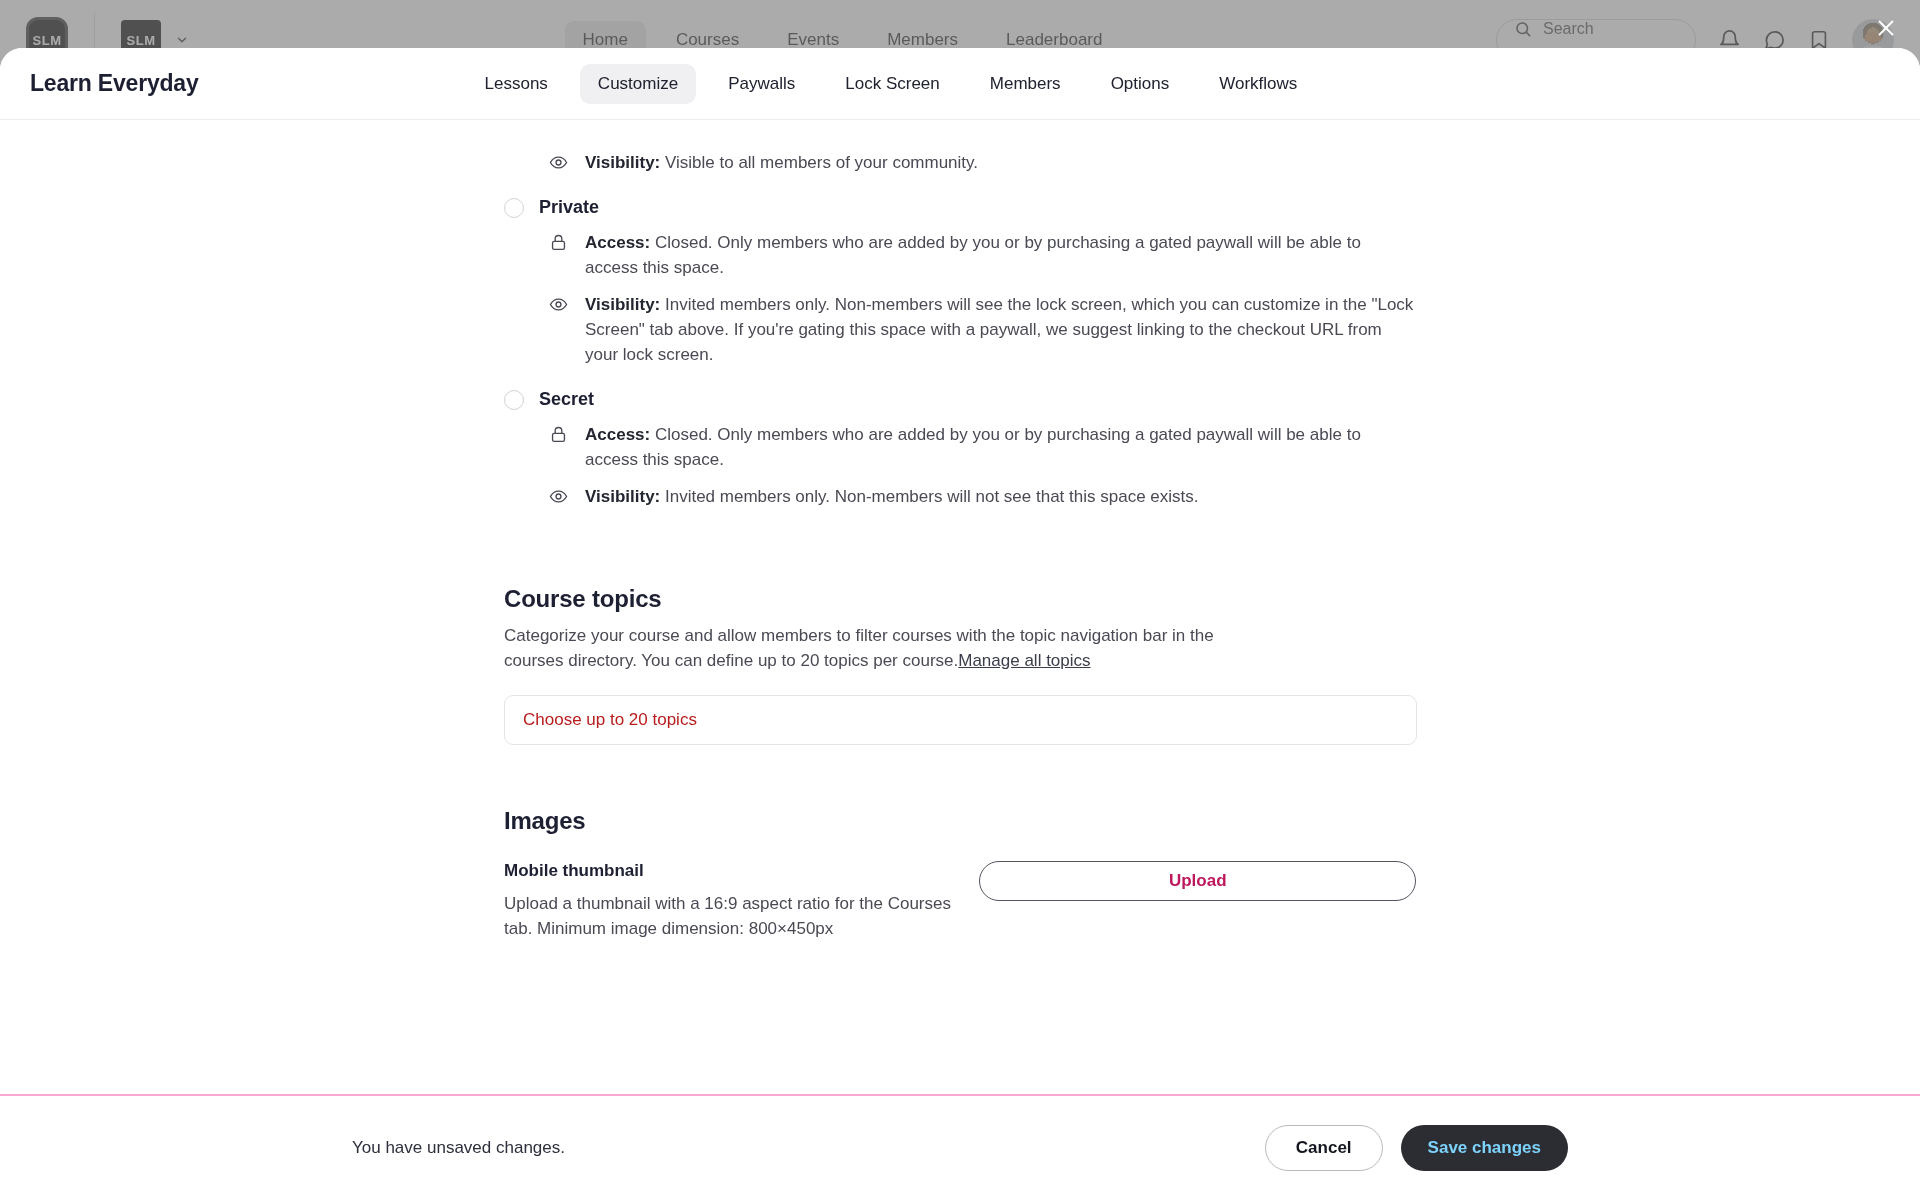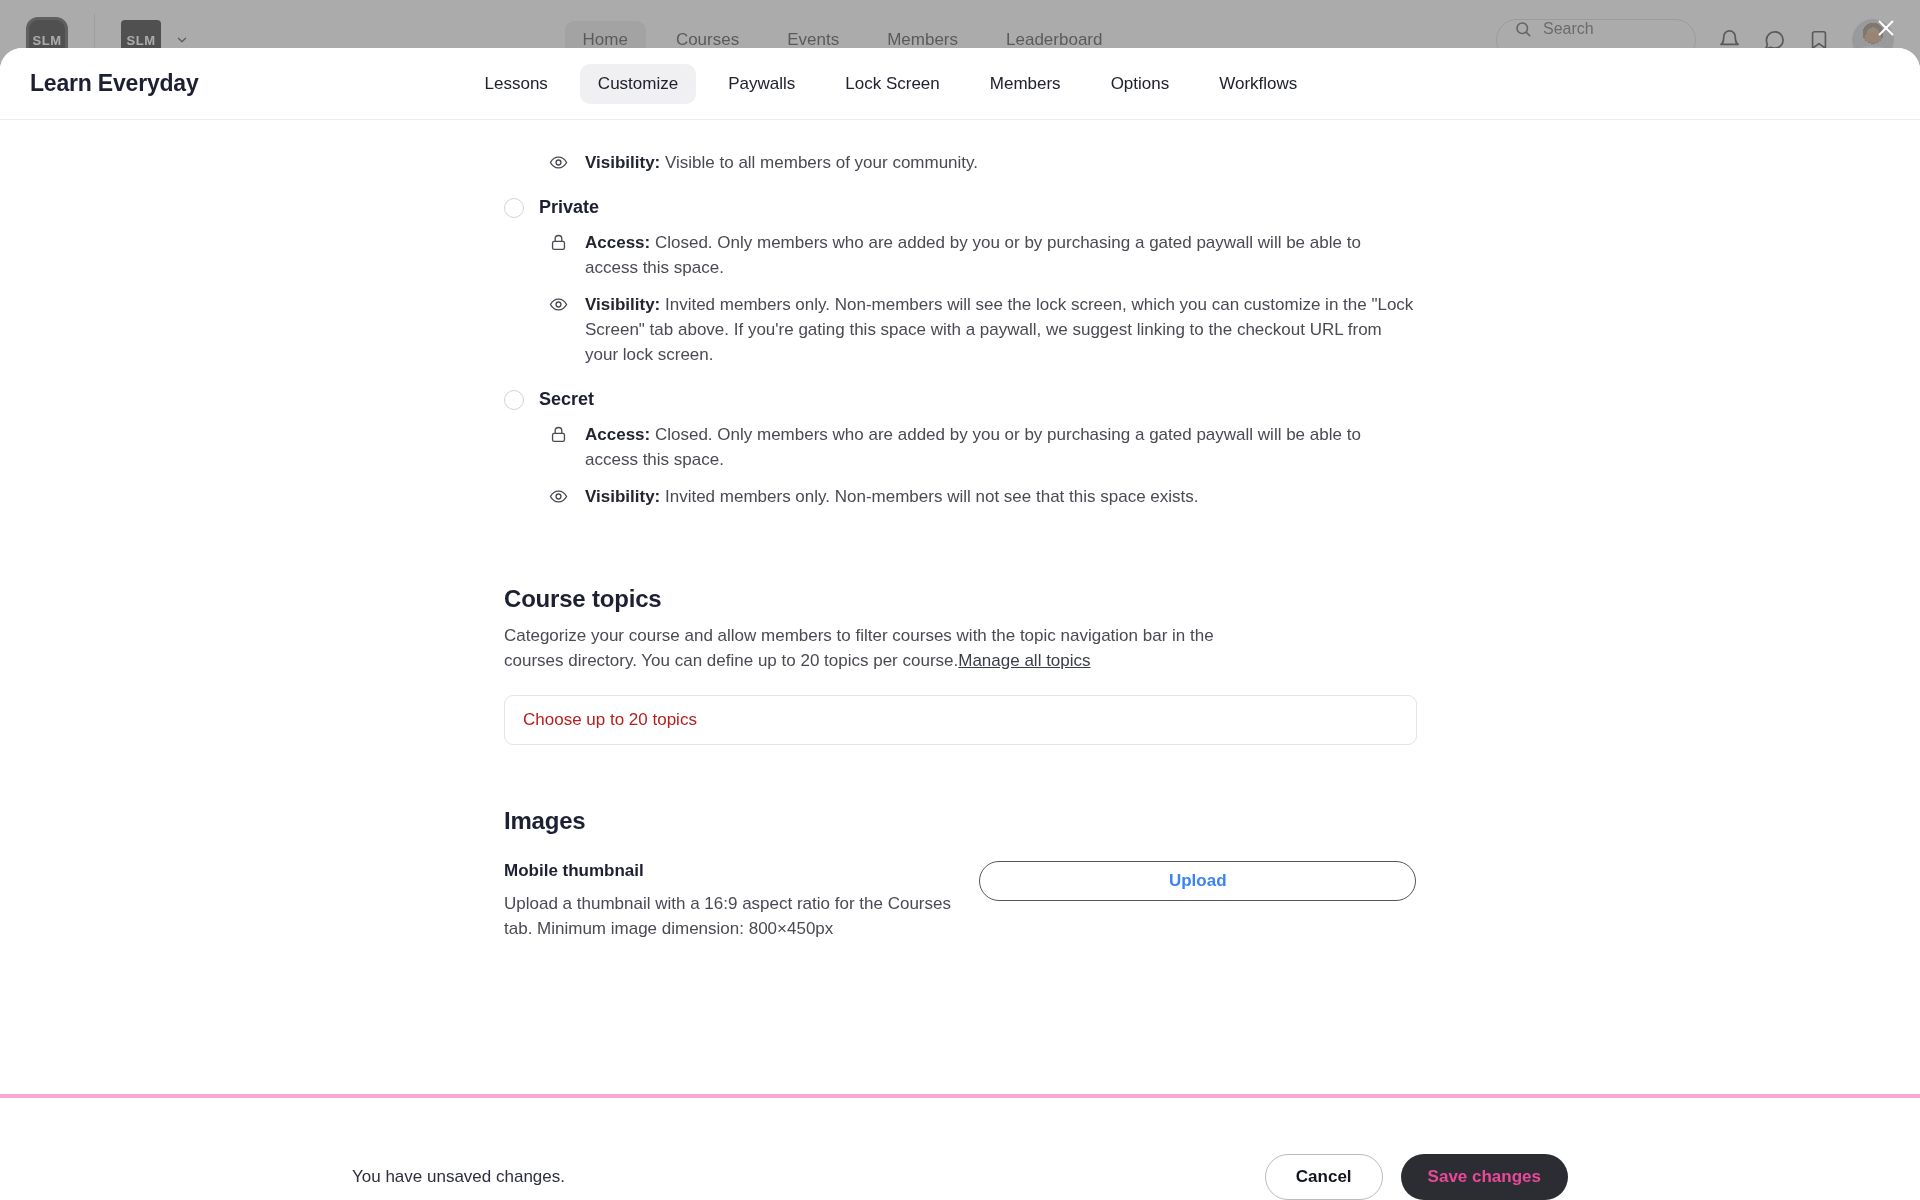--- a/index.html
+++ b/index.html
@@ -153,46 +153,46 @@
   .images-row {
     margin-top: 26px; display: flex; align-items: flex-start;
   }
   .img-left { width: 460px; }
   .img-label { font-size: 17px; font-weight: 700; color: #1d1f32; }
   .img-desc { font-size: 17px; line-height: 25px; color: #4a4a55; margin-top: 10px; max-width: 452px; }
   .upload-btn {
     margin-left: 19px; width: 440px; height: 40px;
     border: 1px solid #53555f; border-radius: 21px;
     display: flex; align-items: center; justify-content: center;
-    font-size: 17px; font-weight: 700; color: #3b82f6; background: #fff; cursor: pointer;
+    font-size: 17px; font-weight: 700; color: #be185d; background: #fff; cursor: pointer;
   }
 
   
   .modal-footer {
     flex: none; height: 106px;
-    border-top: 4px solid #f9a8d4;
+    border-top: 2px solid #f9a8d4;
     background: #fff;
-    display: flex; align-items: flex-end;
+    display: flex; align-items: center;
   }
   .footer-inner {
     width: 1216px; margin: 0 auto;
     display: flex; align-items: center; justify-content: space-between;
   }
   .unsaved { font-size: 17px; color: #2d2f3c; }
   .footer-actions { display: flex; align-items: center; gap: 18px; }
   .btn-cancel {
     height: 46px; padding: 0 30px; border-radius: 23px;
     border: 1px solid #babac0; background: #fff;
     font-size: 17px; font-weight: 700; color: #14161f; cursor: pointer;
     display: flex; align-items: center; justify-content: center;
     font-family: "Liberation Sans", sans-serif;
   }
   .btn-save {
     height: 46px; padding: 0 27px; border-radius: 23px;
-    border: none; background: #2b2d33; color: #ec4899;
+    border: none; background: #2b2d33; color: #7dd3fc;
     font-size: 17px; font-weight: 700; cursor: pointer;
     display: flex; align-items: center; justify-content: center;
     font-family: "Liberation Sans", sans-serif;
   }
 </style>
 </head>
 <body>
 
 <div class="backdrop">
   <div class="bg-navbar">

